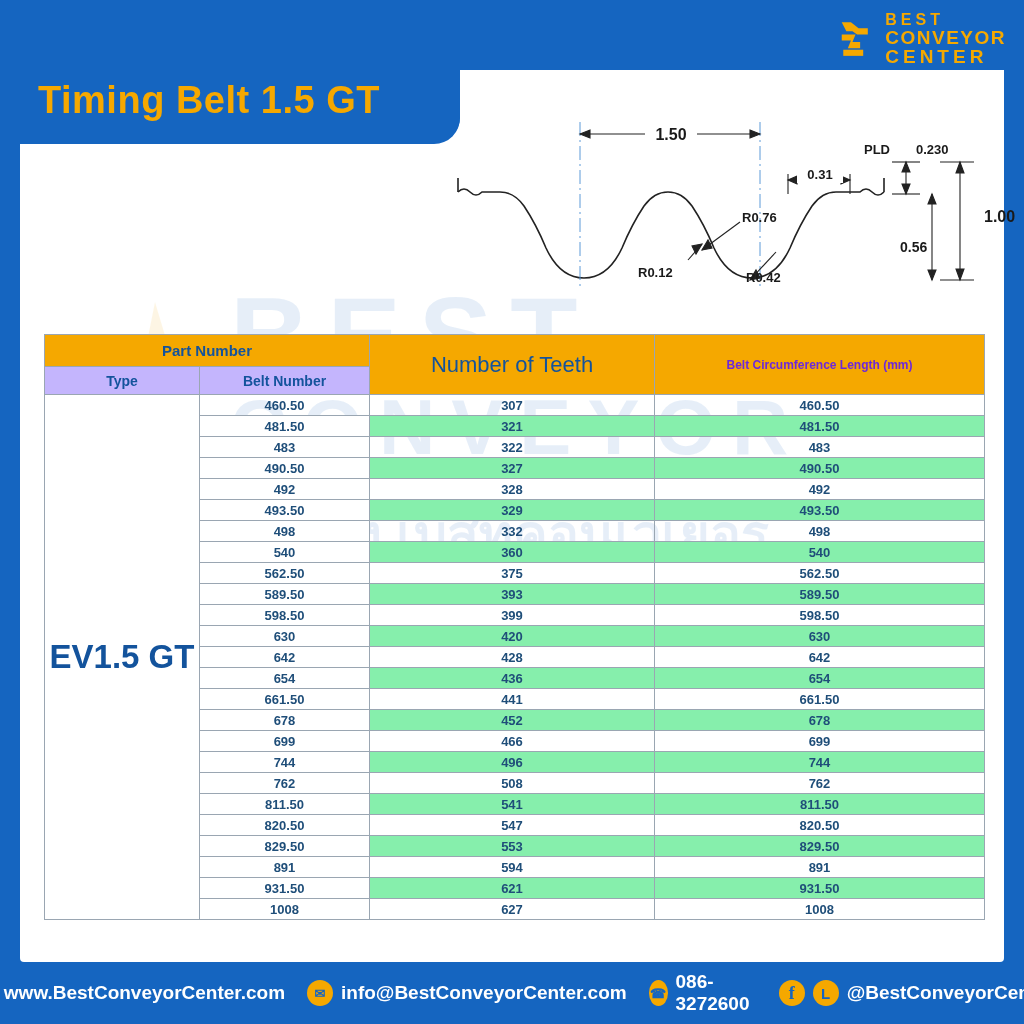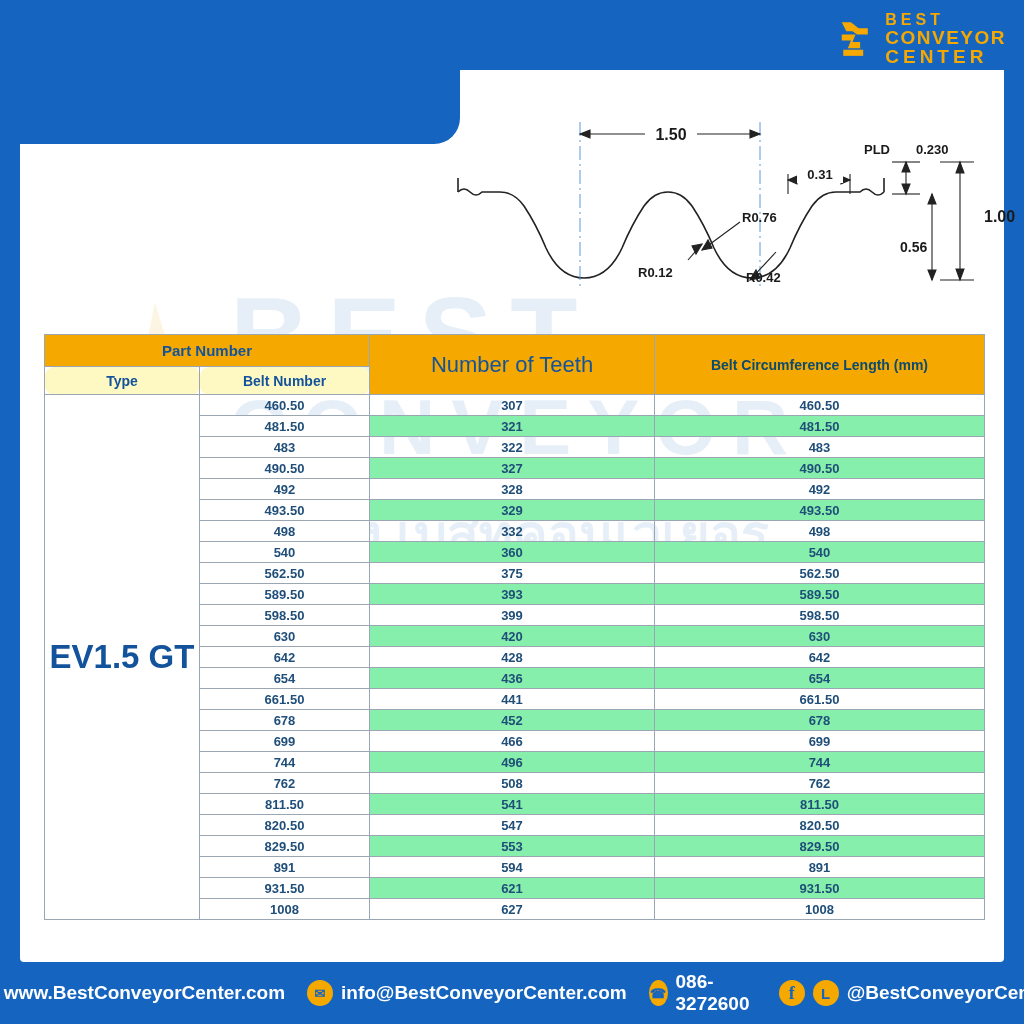--- a/index.html
+++ b/index.html
@@ -81,30 +81,30 @@
   .table-wrap {
     position: absolute; left: 24px; top: 312px; right: 24px;
   }
   table { border-collapse: collapse; width: 100%; table-layout: fixed; }
   th, td { border: 1px solid #9aa6b2; text-align: center; }
   .hdr-part {
     background: #f5a800; color: #13539c; font-weight: bold;
     font-size: 15px; height: 32px;
   }
   .hdr-sub {
-    background: #fef9c3; color: #13539c; font-weight: bold;
-    font-size: 14px; height: 28px; border-radius: 9px;
+    background: #c4b5fd; color: #13539c; font-weight: bold;
+    font-size: 14px; height: 28px;
   }
   .hdr-big {
     background: #f5a800; color: #13539c; font-weight: normal;
     font-size: 22px;
   }
   .hdr-big2 {
-    background: #f5a800; color: #0c4a6e; font-weight: bold;
-    font-size: 14px;
+    background: #f5a800; color: #6d28d9; font-weight: bold;
+    font-size: 12px;
     margin-left: 8px;
   }
   td.cell {
     font-size: 13px; font-weight: bold; color: #1f4e79; height: 21px;
   }
   tr.alt td.cell { background: #86efac; }
   tr td.cell:first-child { background: #ffffff; }
   tr.alt td.cell.bn { background: #ffffff; }
   td.type-cell {
     font-size: 33px; font-weight: bold; color: #13539c;
@@ -390,20 +390,23 @@
         <path d="M16 44 h26 v8 h-26 z" fill="#f5a800"></path>
       </svg>
       <div class="logo-text">
         <div>BEST</div>
         <div>CONVEYOR</div>
         <div>CENTER</div>
       </div>
     </div>
   </div>
 
+  <div class="title-banner">
+    <h1>Timing Belt 1.5 GT</h1>
+  </div>
 
   <div class="footer">
     <div class="f-item">
       <span class="f-ic ic-globe">☊</span>
       <span class="txt">www.BestConveyorCenter.com</span>
     </div>
     <div class="f-item">
       <span class="f-ic ic-mail">✉</span>
       <span class="txt">info@BestConveyorCenter.com</span>
     </div>

